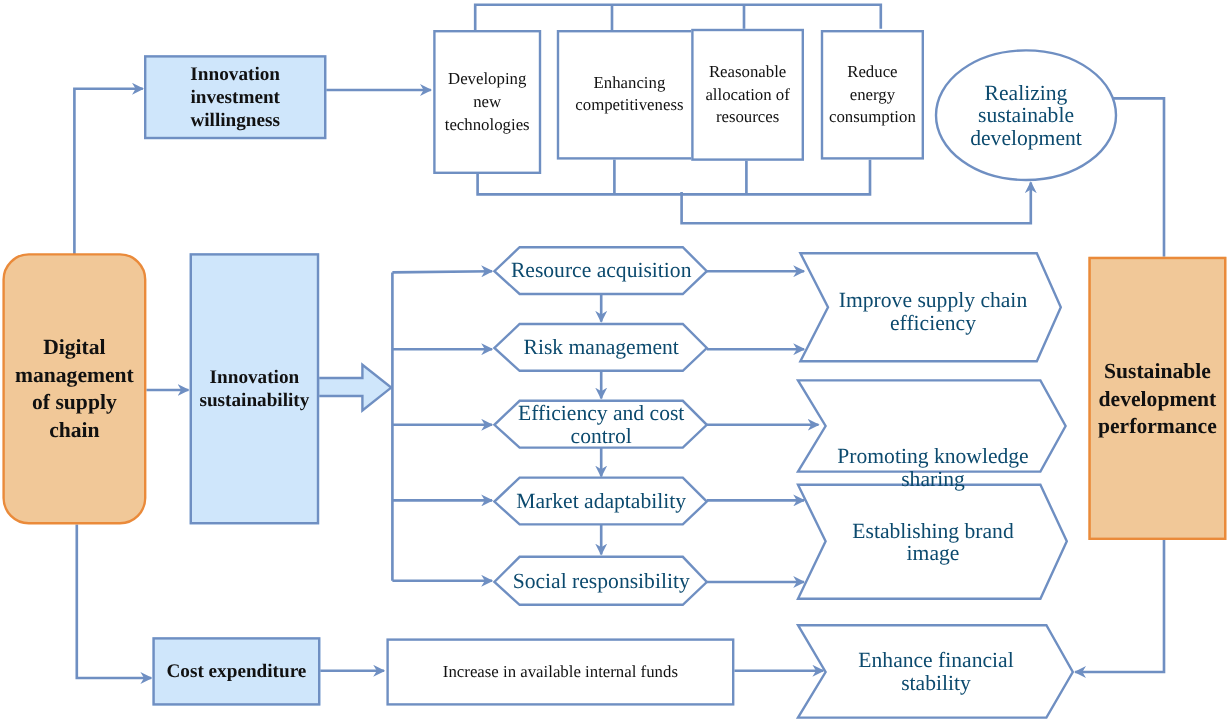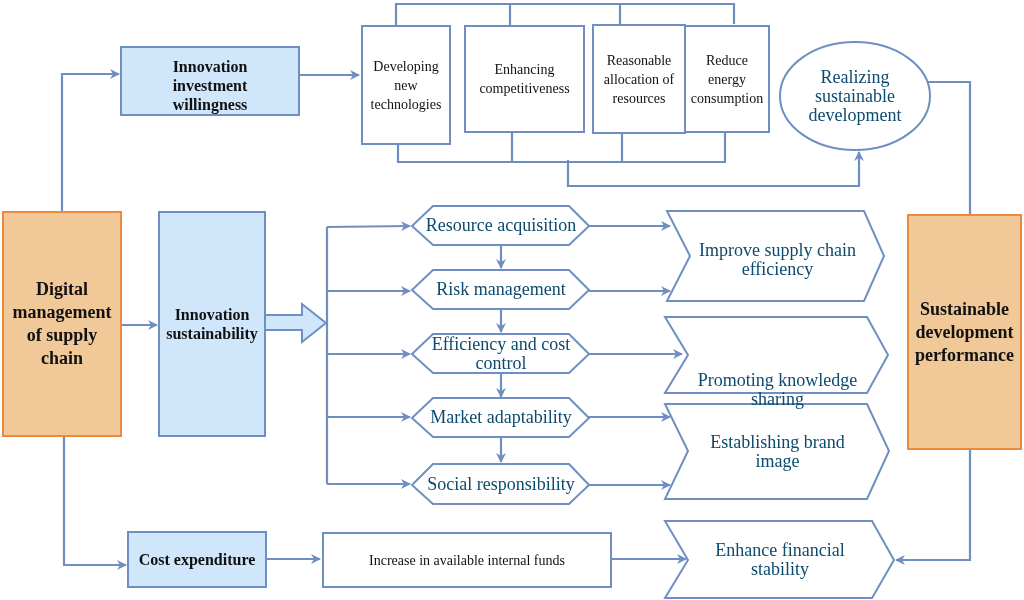--- a/index.html
+++ b/index.html
@@ -73,43 +73,43 @@
   </g>
 
   <g fill="#fff" stroke="#6f8fc2" stroke-width="2">
     <polygon points="667,211 864,211 884,256 864,301 667,301 690,256"></polygon>
     <polygon points="665,317 867,317 888,355 867,393 665,393 688,355"></polygon>
     <polygon points="665,404 867,404 889,451 867,499 665,499 688,451"></polygon>
     <polygon points="665,521 872,521 894,560 872,598 665,598 688,560"></polygon>
   </g>
 </svg>
 
-<div class="node orange" style="left:2px;top:211px;width:120px;height:226px;">
+<div class="node orange" style="left:2px;top:211px;width:120px;height:226px;border-radius:22px;">
   <span>Digital management of supply chain</span>
 </div>
 
-<div class="node blue" style="left:120px;top:46px;width:180px;height:70px;padding:0 26px;align-items:flex-end;">
+<div class="node blue" style="left:120px;top:46px;width:152px;height:70px;padding:0 26px;">
   <span>Innovation investment willingness</span>
 </div>
 
 <div class="node blue" style="left:158px;top:211px;width:108px;height:226px;">
   <span>Innovation sustainability</span>
 </div>
 
 <div class="node blue" style="left:127px;top:531px;width:140px;height:57px;">
   <span>Cost expenditure</span>
 </div>
 
 <div class="node white" style="left:361px;top:25px;width:90px;height:120px;">
   <span>Developing new technologies</span>
 </div>
 <div class="node white" style="left:464px;top:25px;width:121px;height:108px;">
   <span>Enhancing competitiveness</span>
 </div>
-<div class="node white" style="left:576px;top:24px;width:94px;height:110px;margin-left:16px;">
+<div class="node white" style="left:576px;top:24px;width:94px;height:110px;">
   <span>Reasonable allocation of resources</span>
 </div>
 <div class="node white" style="left:684px;top:25px;width:86px;height:108px;">
   <span>Reduce energy consumption</span>
 </div>
 
 <div class="label" style="left:785px;top:70px;width:140px;height:52px;">Realizing sustainable development</div>
 
 <div class="label" style="left:425px;top:206px;width:152px;height:39px;">Resource acquisition</div>
 <div class="label" style="left:425px;top:270px;width:152px;height:39px;">Risk management</div>

